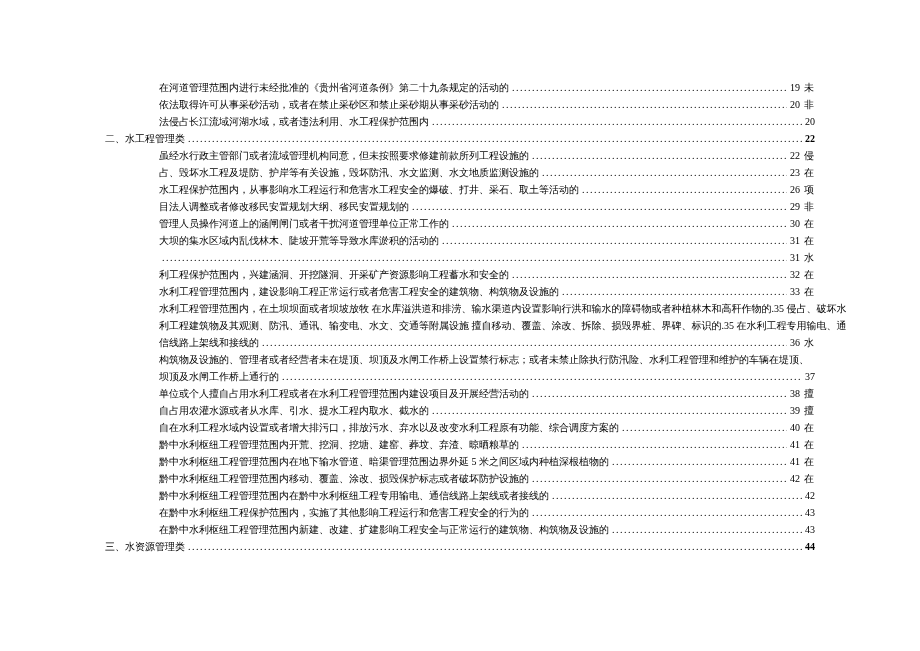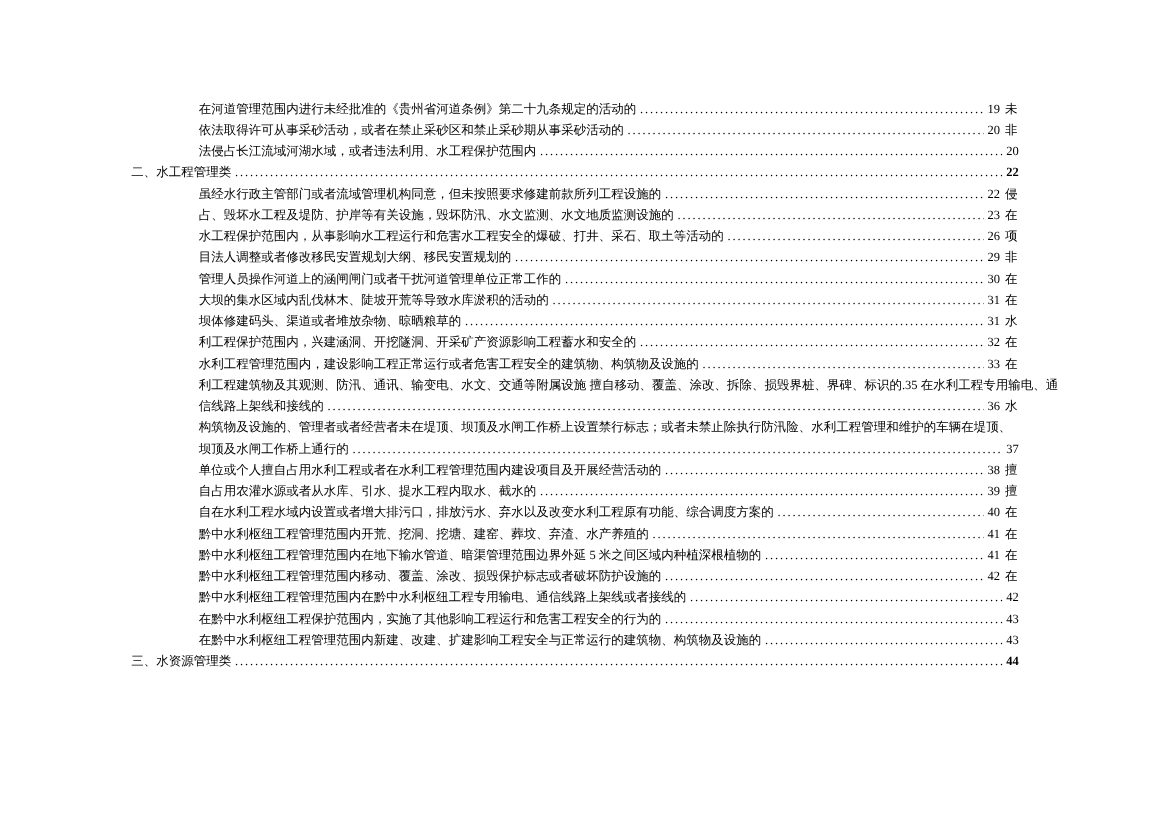--- a/index.html
+++ b/index.html
@@ -94,36 +94,38 @@
       <span class="toc-page">30</span>
       <span class="toc-suffix">在</span>
     </div>
     <div class="toc-line indent">
       <span class="toc-text">大坝的集水区域内乱伐林木、陡坡开荒等导致水库淤积的活动的</span>
       <span class="toc-dots"></span>
       <span class="toc-page">31</span>
       <span class="toc-suffix">在</span>
     </div>
     <div class="toc-line indent">
-      <span class="toc-text">坝体修建码头、渠道或者堆放杂物、晾晒粮草的</span>
       <span class="toc-dots"></span>
       <span class="toc-page">31</span>
       <span class="toc-suffix">水</span>
     </div>
     <div class="toc-line indent">
       <span class="toc-text">利工程保护范围内，兴建涵洞、开挖隧洞、开采矿产资源影响工程蓄水和安全的</span>
       <span class="toc-dots"></span>
       <span class="toc-page">32</span>
       <span class="toc-suffix">在</span>
     </div>
     <div class="toc-line indent">
       <span class="toc-text">水利工程管理范围内，建设影响工程正常运行或者危害工程安全的建筑物、构筑物及设施的</span>
       <span class="toc-dots"></span>
       <span class="toc-page">33</span>
       <span class="toc-suffix">在</span>
+    </div>
+    <div class="toc-line indent">
+      <span class="toc-text">水利工程管理范围内，在土坝坝面或者坝坡放牧 在水库溢洪道和排涝、输水渠道内设置影响行洪和输水的障碍物或者种植林木和高秆作物的.35 侵占、破坏水</span>
     </div>
     <div class="toc-line indent">
       <span class="toc-text">利工程建筑物及其观测、防汛、通讯、输变电、水文、交通等附属设施 擅自移动、覆盖、涂改、拆除、损毁界桩、界碑、标识的.35 在水利工程专用输电、通</span>
     </div>
     <div class="toc-line indent">
       <span class="toc-text">信线路上架线和接线的</span>
       <span class="toc-dots"></span>
       <span class="toc-page">36</span>
       <span class="toc-suffix">水</span>
     </div>
@@ -147,21 +149,21 @@
       <span class="toc-page">39</span>
       <span class="toc-suffix">擅</span>
     </div>
     <div class="toc-line indent">
       <span class="toc-text">自在水利工程水域内设置或者增大排污口，排放污水、弃水以及改变水利工程原有功能、综合调度方案的</span>
       <span class="toc-dots"></span>
       <span class="toc-page">40</span>
       <span class="toc-suffix">在</span>
     </div>
     <div class="toc-line indent">
-      <span class="toc-text">黔中水利枢纽工程管理范围内开荒、挖洞、挖塘、建窑、葬坟、弃渣、水产养殖的</span>
+      <span class="toc-text">黔中水利枢纽工程管理范围内开荒、挖洞、挖塘、建窑、葬坟、弃渣、晾晒粮草的</span>
       <span class="toc-dots"></span>
       <span class="toc-page">41</span>
       <span class="toc-suffix">在</span>
     </div>
     <div class="toc-line indent">
       <span class="toc-text">黔中水利枢纽工程管理范围内在地下输水管道、暗渠管理范围边界外延 5 米之间区域内种植深根植物的</span>
       <span class="toc-dots"></span>
       <span class="toc-page">41</span>
       <span class="toc-suffix">在</span>
     </div>

